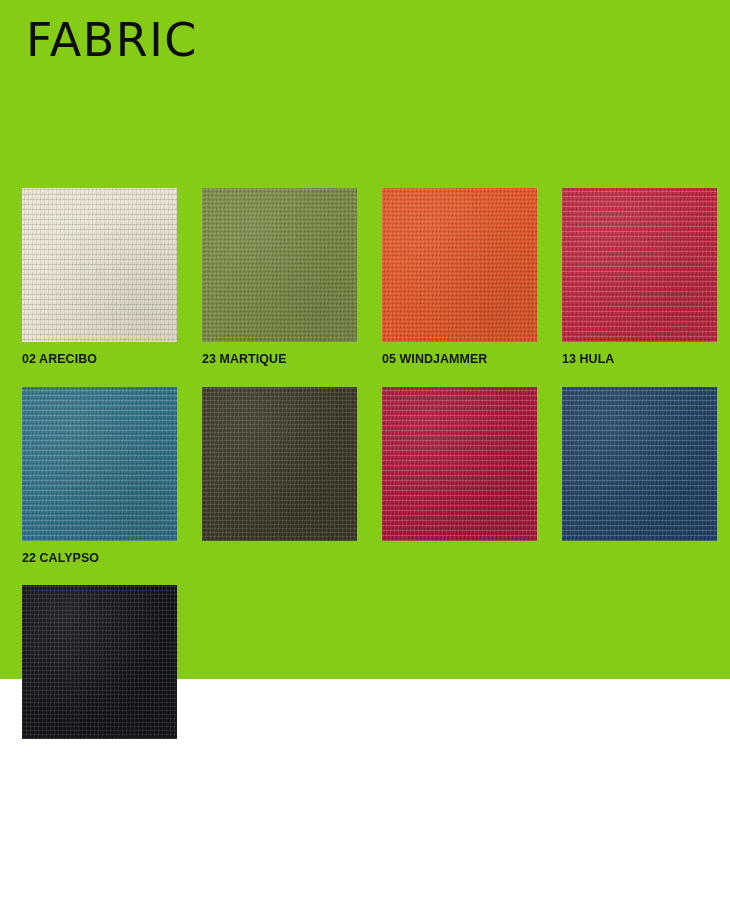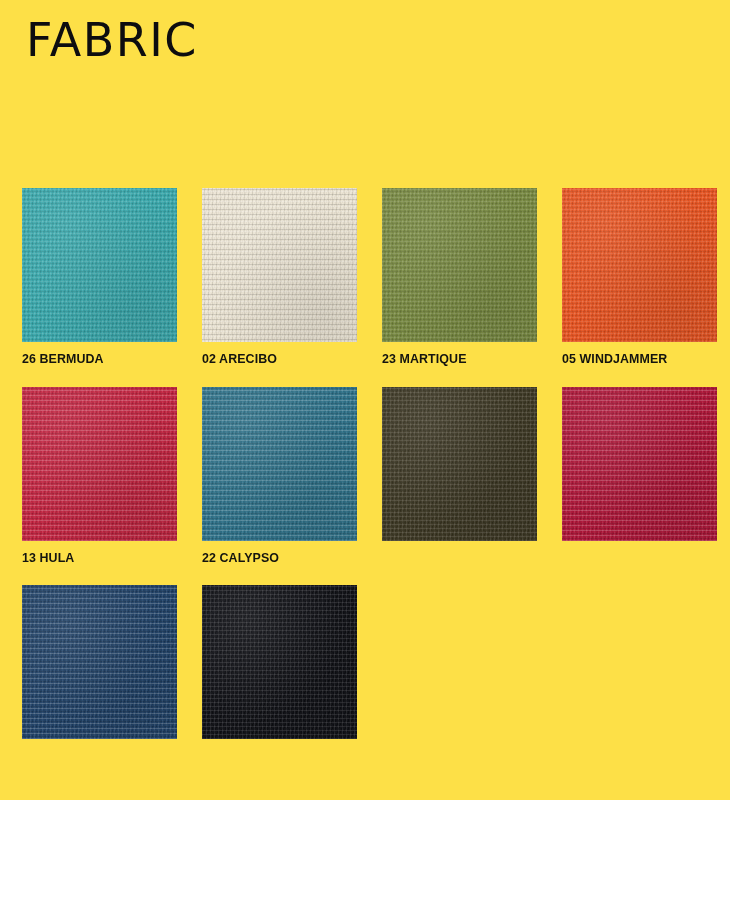--- a/index.html
+++ b/index.html
@@ -13,22 +13,22 @@
     height: 910px;
     font-family: "Liberation Sans", sans-serif;
     -webkit-font-smoothing: antialiased;
     overflow: hidden;
     position: relative;
   }
 
   #page {
     position: relative;
     width: 730px;
-    height: 800px;
-    background: #fde047;
+    height: 679px;
+    background: #84cc16;
   }
 
   
   .page-title {
     position: absolute;
     left: 26px;
     top: 17px;
     font-family: "DejaVu Sans", sans-serif;
     font-size: 46px;
     font-weight: 400;
@@ -138,28 +138,20 @@
 </style>
 </head>
 <body>
 
 <div id="page">
 
   <div class="page-title">FABRIC</div>
 
   <div class="swatch-grid">
       <div class="swatch-cell">
-        <div class="swatch-chip" style="background-color: rgb(55, 168, 172);">
-          <div class="weave-v"></div>
-          <div class="weave-h"></div>
-          <div class="weave-n"></div>
-        </div>
-        <div class="swatch-label">26 BERMUDA</div>
-      </div>
-      <div class="swatch-cell">
         <div class="swatch-chip rib-strong" style="background-color: rgb(234, 227, 210);">
           <div class="weave-v"></div>
           <div class="weave-h"></div>
           <div class="weave-n"></div>
         </div>
         <div class="swatch-label">02 ARECIBO</div>
       </div>
       <div class="swatch-cell">
         <div class="swatch-chip" style="background-color: rgb(118, 136, 63);">
           <div class="weave-v"></div>

